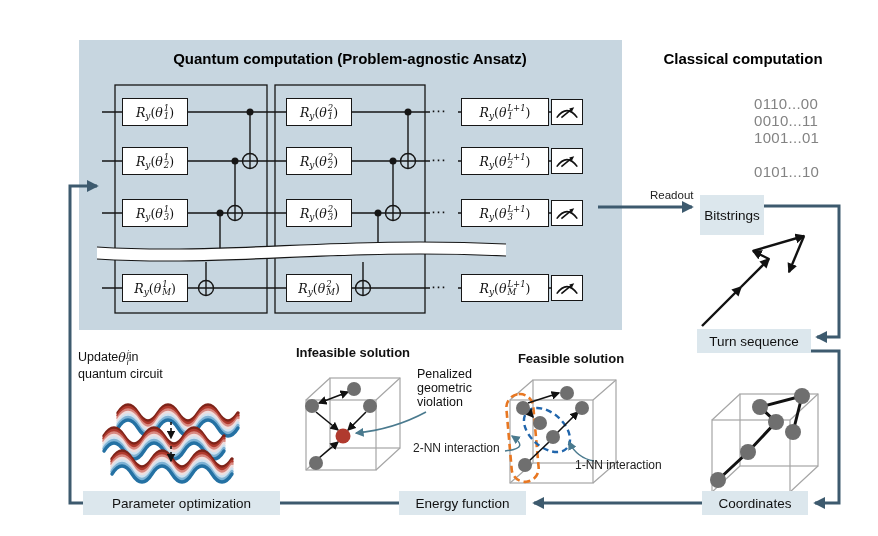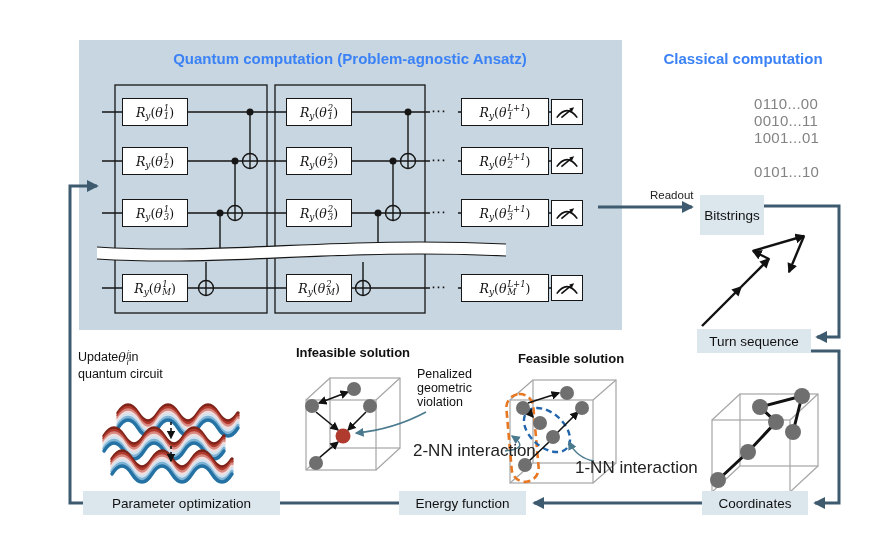--- a/index.html
+++ b/index.html
@@ -1,39 +1,39 @@
 <!DOCTYPE html>
 <html><head>
 <meta charset="utf-8">
 <style>
   html,body{margin:0;padding:0;background:#fff;}
   #canvas{position:relative;width:878px;height:536px;background:#ffffff;
           font-family:"Liberation Sans",sans-serif;overflow:hidden;}
   .panel{position:absolute;left:79px;top:40px;width:543px;height:290px;background:#c7d6e0;z-index:1;}
   #overlay{position:absolute;left:0;top:0;z-index:2;pointer-events:none;}
-  .title{position:absolute;z-index:3;font-weight:bold;font-size:15px;color:#3b82f6;}
+  .title{position:absolute;z-index:3;font-weight:bold;font-size:15px;color:#000000;}
   .qtitle{left:100px;top:50px;width:500px;text-align:center;}
   .ctitle{left:633px;top:50px;width:220px;text-align:center;}
   .gate{position:absolute;z-index:3;background:#fff;border:1.4px solid #161616;box-sizing:border-box;
         display:flex;align-items:center;justify-content:center;font-size:12.5px;color:#111;
         font-family:"DejaVu Serif",serif;}
   .mi{font-style:italic;font-family:"DejaVu Serif",serif;}
   .gsub{font-size:9px;font-style:italic;margin-top:8px;}
   .ss{display:inline-flex;flex-direction:column;align-items:flex-start;margin-left:1px;}
   .ss span{font-size:8.5px;line-height:8px;font-style:italic;}
   .cdots{position:absolute;z-index:3;font-size:15px;color:#111;letter-spacing:1px;}
   .meter{position:absolute;z-index:3;background:#fff;border:1.4px solid #161616;box-sizing:border-box;
          display:flex;align-items:center;justify-content:center;}
   .fbox{position:absolute;z-index:4;background:#dce7ed;color:#111;font-size:13.5px;
         display:flex;align-items:center;justify-content:center;}
   .bits{position:absolute;z-index:3;color:#838383;font-size:15px;letter-spacing:.3px;margin-left:48px;}
   .readout{position:absolute;z-index:3;font-size:11.5px;color:#222;}
   .soltitle{position:absolute;z-index:3;font-weight:bold;font-size:13px;color:#111;text-align:center;width:150px;}
   .note{position:absolute;z-index:3;font-size:12.5px;color:#111;line-height:14px;white-space:pre-line;}
-  .annot{position:absolute;z-index:3;font-size:17px;color:#222;}
+  .annot{position:absolute;z-index:3;font-size:12px;color:#222;}
   .unote{position:absolute;left:78px;top:349px;z-index:3;font-size:12.5px;color:#111;line-height:17px;}
   .unote .l1{display:flex;align-items:center;}
 </style>
 </head>
 <body>
 
 <div id="canvas">
 
   <div class="panel"></div>
 

